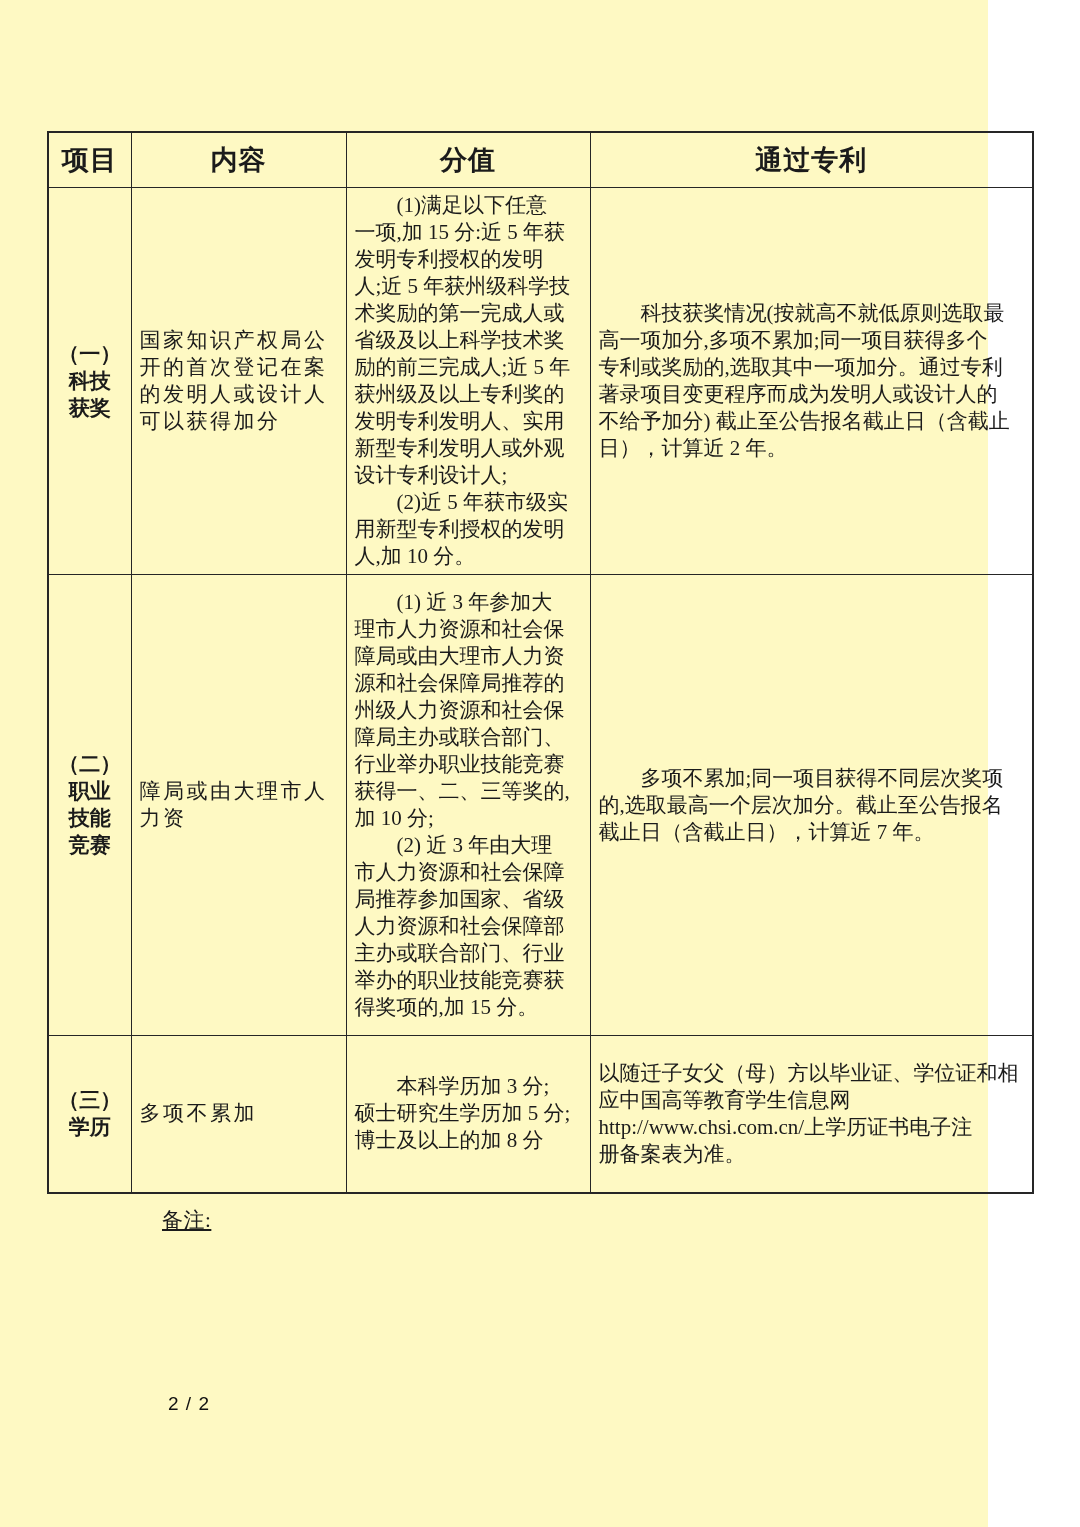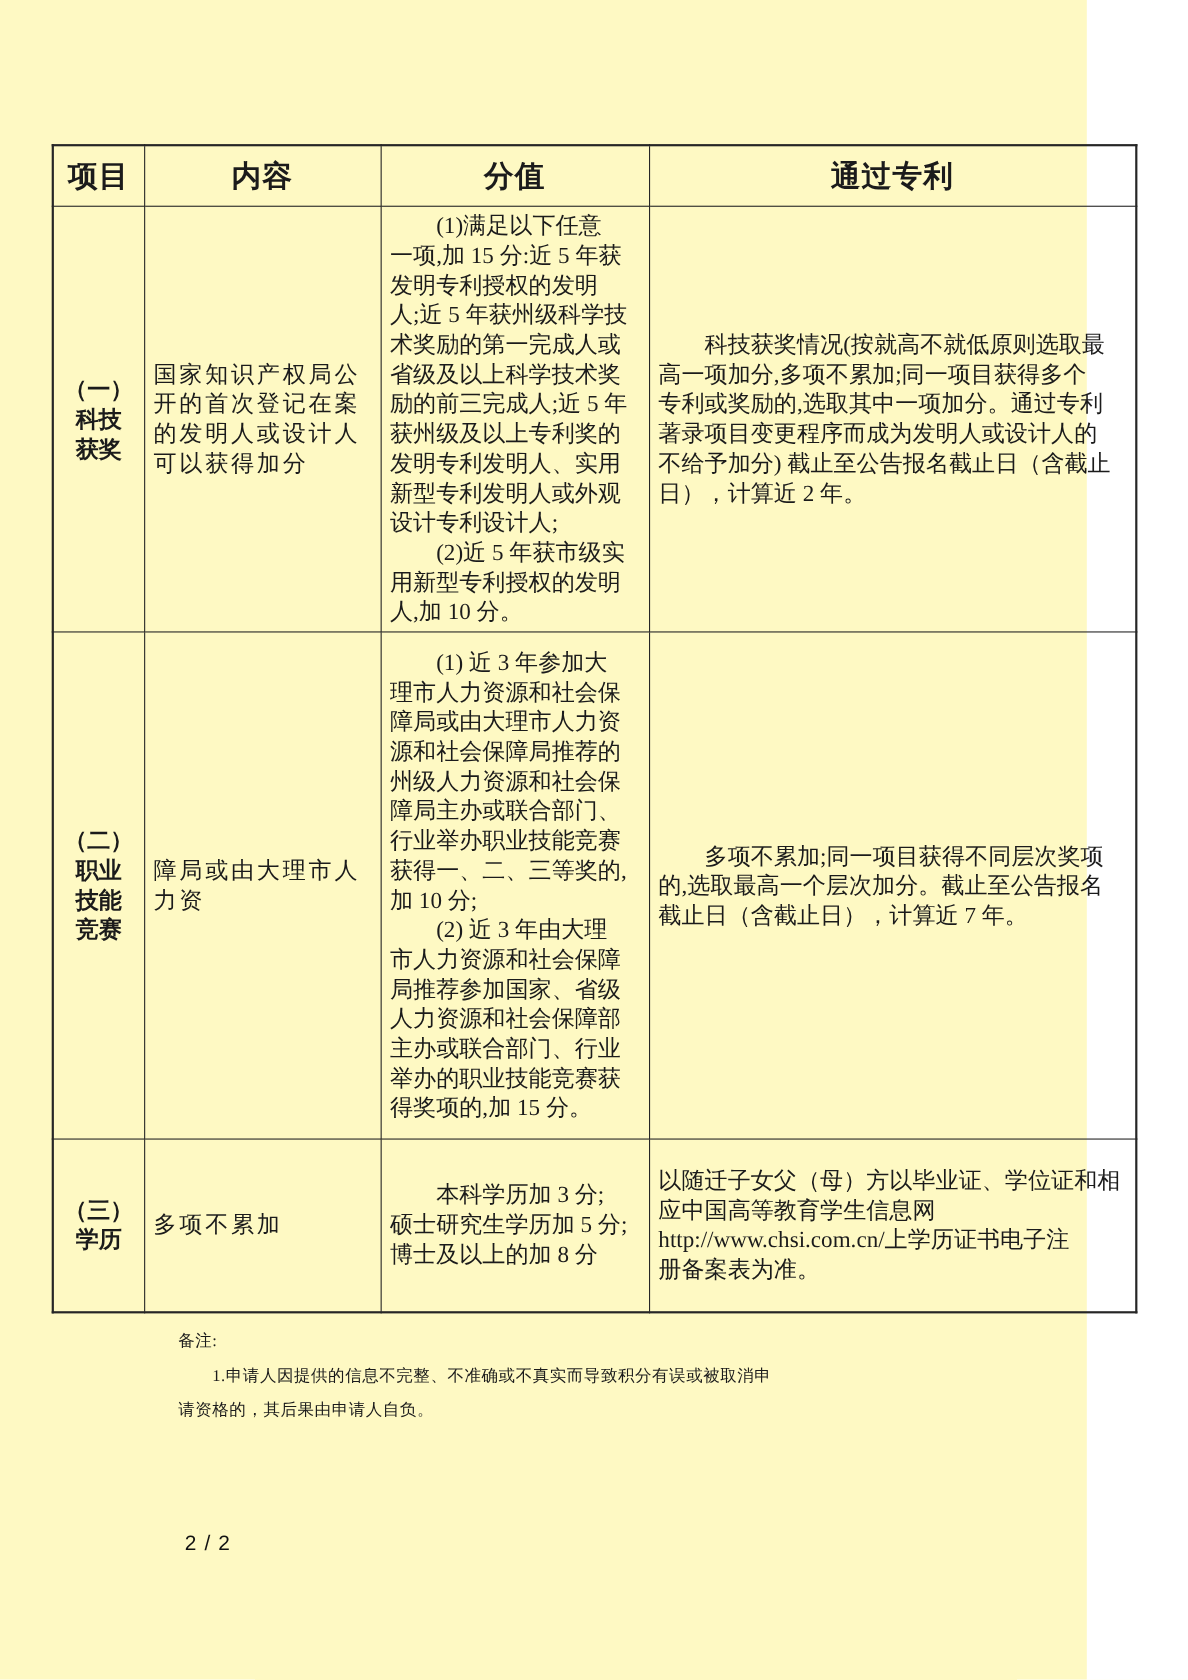--- a/index.html
+++ b/index.html
@@ -72,23 +72,24 @@
   }
   tr.r1 { height: 383px; }
   tr.r2 { height: 461px; }
   tr.r3 { height: 157px; }
 
   .notes {
     position: absolute;
     left: 162px;
     top: 1205px;
     width: 770px;
-    font-size: 15px;
+    font-size: 21px;
     line-height: 31px;
     letter-spacing: 0.5px;
+    text-decoration: underline;
   }
   .notes .note-line {
     white-space: pre-wrap;
   }
   .page-number {
     position: absolute;
     left: 168px;
     top: 1393px;
     font-family: "Liberation Sans", "DejaVu Sans", sans-serif;
     font-weight: normal;
@@ -204,19 +205,17 @@
 应中国高等教育学生信息网
 http://www.chsi.com.cn/上学历证书电子注
 册备案表为准。</span>
           </td>
       </tr>
     </tbody>
   </table>
 
   <div class="notes">
     <div class="note-line">备注:</div>
-    <div class="note-line">　　1.申请人因提供的信息不完整、不准确或不真实而导致积分有误或被取消申
-请资格的，其后果由申请人自负。</div>
   </div>
 
   <div class="page-number">2 / 2</div>
 
 </div>
 
 </body></html>

